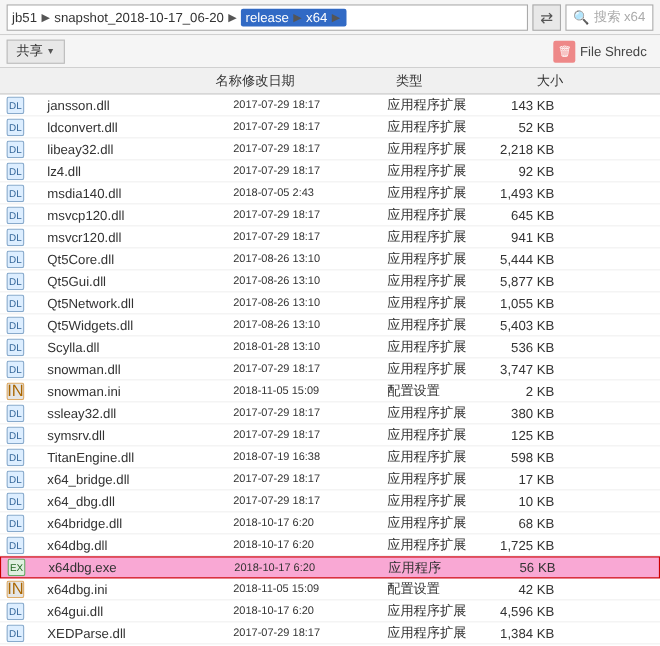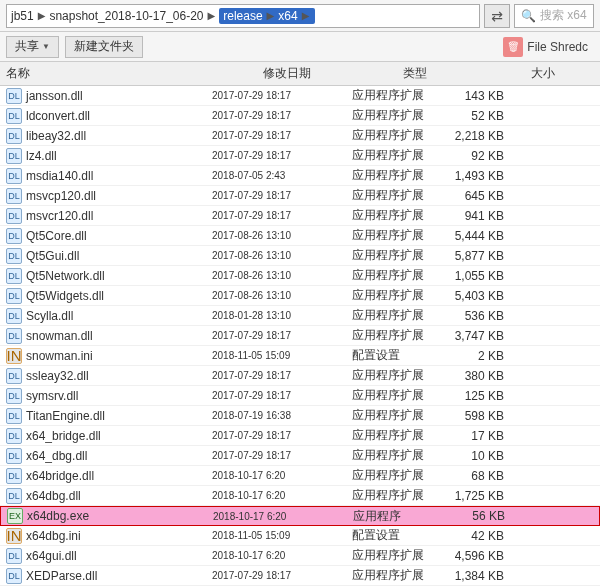--- a/index.html
+++ b/index.html
@@ -140,40 +140,40 @@
     .col-header {
       display: flex;
       align-items: center;
       background: #f0f0f0;
       border-bottom: 1px solid #ccc;
       padding: 3px 0;
       position: sticky;
       top: 0;
       z-index: 10;
     }
-    .col-name { width: 220px; padding-left: 6px; font-size: 12px; color: #333; cursor: pointer; }
-    .col-date { width: 140px; font-size: 12px; color: #333; cursor: pointer; margin-left: 43px; }
+    .col-name { width: 220px; padding-left: 6px; font-size: 12px; color: #333; cursor: pointer; text-align: right; }
+    .col-date { width: 140px; font-size: 12px; color: #333; cursor: pointer; }
     .col-type { width: 90px; font-size: 12px; color: #333; cursor: pointer; }
     .col-size { width: 70px; font-size: 12px; color: #333; cursor: pointer; text-align: right; padding-right: 8px; }
 
     
     .file-row {
       display: flex;
       align-items: center;
       height: 20px;
       border-bottom: 1px solid #f0f0f0;
       cursor: pointer;
     }
     .file-row.highlighted { background: #f9a8d4; border: 1px solid #c00; }
 
     .cell-name {
       width: 200px;
       display: flex;
       align-items: center;
-      gap: 4px;
+      gap: 21px;
       padding-left: 6px;
       font-size: 12px;
       color: #333;
       overflow: hidden;
       white-space: nowrap;
     }
     .cell-date { width: 140px; font-size: 10px; color: #333; margin-left: 12px; }
     .cell-type { width: 90px; font-size: 12px; color: #333; }
     .cell-size { width: 70px; font-size: 12px; color: #333; text-align: right; padding-right: 8px; }
 
@@ -232,23 +232,20 @@
     <span>🔍</span>
     <span>搜索 x64</span>
   </div>
 </div>
 
 <div class="toolbar">
   <button class="toolbar-btn">
     <span>共享</span>
     <span class="btn-arrow">▼</span>
   </button>
-  <button class="toolbar-btn">
-    <span>新建文件夹</span>
-  </button>
   <div class="toolbar-spacer"></div>
   <div class="file-shred-btn">
     <div class="shred-icon">🗑</div>
     <span>File Shredc</span>
   </div>
 </div>
 
 <div class="file-list-container">
 
   <div class="col-header">

